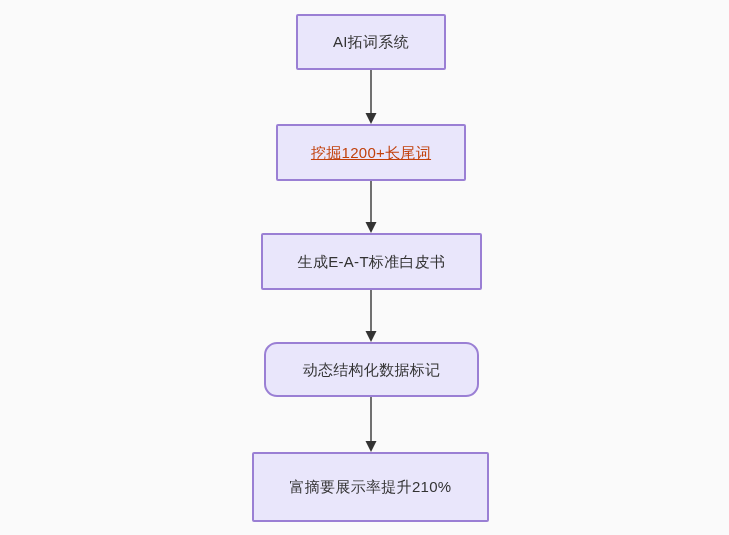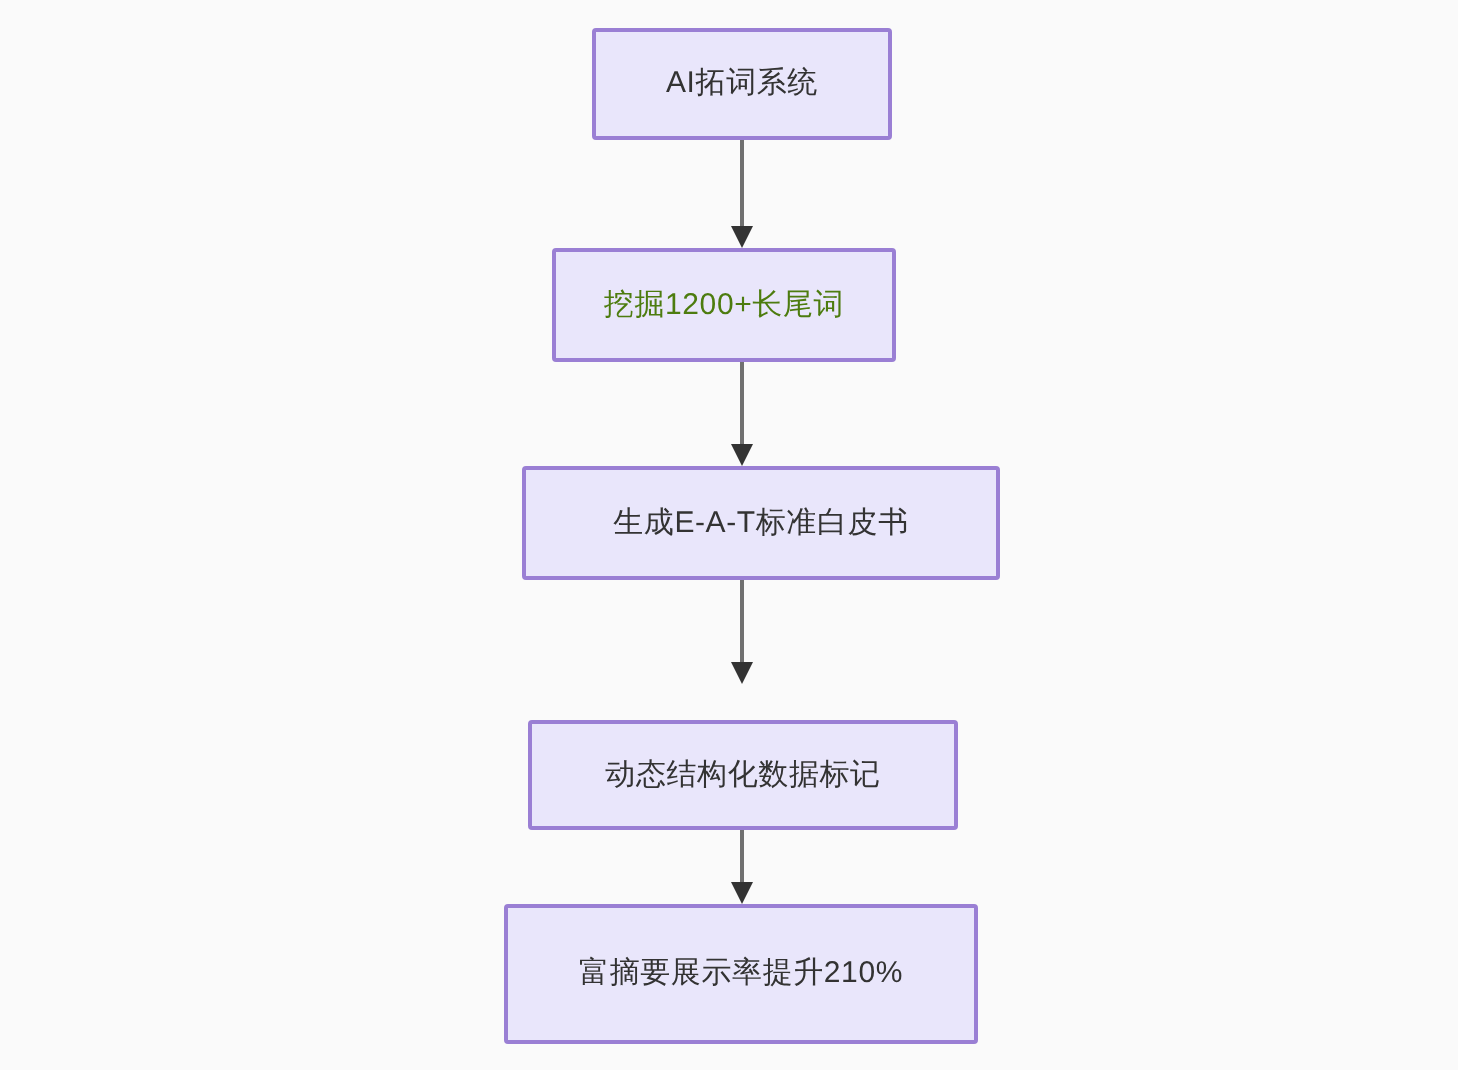--- a/index.html
+++ b/index.html
@@ -61,25 +61,25 @@
       <line x1="371" y1="181" x2="371" y2="224" class="edge-line" stroke="#707070"></line>
       <polygon points="365.5,222 376.5,222 371,233" class="edge-head" fill="#333333"></polygon>
       <line x1="371" y1="290" x2="371" y2="333" class="edge-line" stroke="#707070"></line>
       <polygon points="365.5,331 376.5,331 371,342" class="edge-head" fill="#333333"></polygon>
       <line x1="371" y1="397" x2="371" y2="443" class="edge-line" stroke="#707070"></line>
       <polygon points="365.5,441 376.5,441 371,452" class="edge-head" fill="#333333"></polygon>
     </svg>
 <div class="node" style="left: 296px; top: 14px; width: 150px; height: 56px; background: rgb(233, 230, 251); border-color: rgb(154, 127, 212); color: rgb(51, 51, 51);">
       <span>AI拓词系统</span>
     </div>
-    <div class="node" style="left: 276px; top: 124px; width: 172px; height: 57px; background: rgb(233, 230, 251); border-color: rgb(154, 127, 212); color: #4d7c0f;">
+    <div class="node" style="left: 276px; top: 124px; width: 190px; height: 57px; background: rgb(233, 230, 251); border-color: rgb(154, 127, 212); color: #c2410c; text-decoration: underline;">
       <span>挖掘1200+长尾词</span>
     </div>
-    <div class="node" style="left: 261px; top: 233px; width: 239px; height: 57px; background: rgb(233, 230, 251); border-color: rgb(154, 127, 212); color: rgb(51, 51, 51);">
+    <div class="node" style="left: 261px; top: 233px; width: 221px; height: 57px; background: rgb(233, 230, 251); border-color: rgb(154, 127, 212); color: rgb(51, 51, 51);">
       <span>生成E-A-T标准白皮书</span>
     </div>
-    <div class="node" style="left: 264px; top: 360px; width: 215px; height: 55px; background: rgb(233, 230, 251); border-color: rgb(154, 127, 212); color: rgb(51, 51, 51);">
+    <div class="node" style="left: 264px; top: 342px; width: 215px; height: 55px; background: rgb(233, 230, 251); border-color: rgb(154, 127, 212); color: rgb(51, 51, 51); border-radius: 13px;">
       <span>动态结构化数据标记</span>
     </div>
     <div class="node" style="left: 252px; top: 452px; width: 237px; height: 70px; background: rgb(233, 230, 251); border-color: rgb(154, 127, 212); color: rgb(51, 51, 51);">
       <span>富摘要展示率提升210%</span>
     </div>
   </div>
 
 </body></html>

